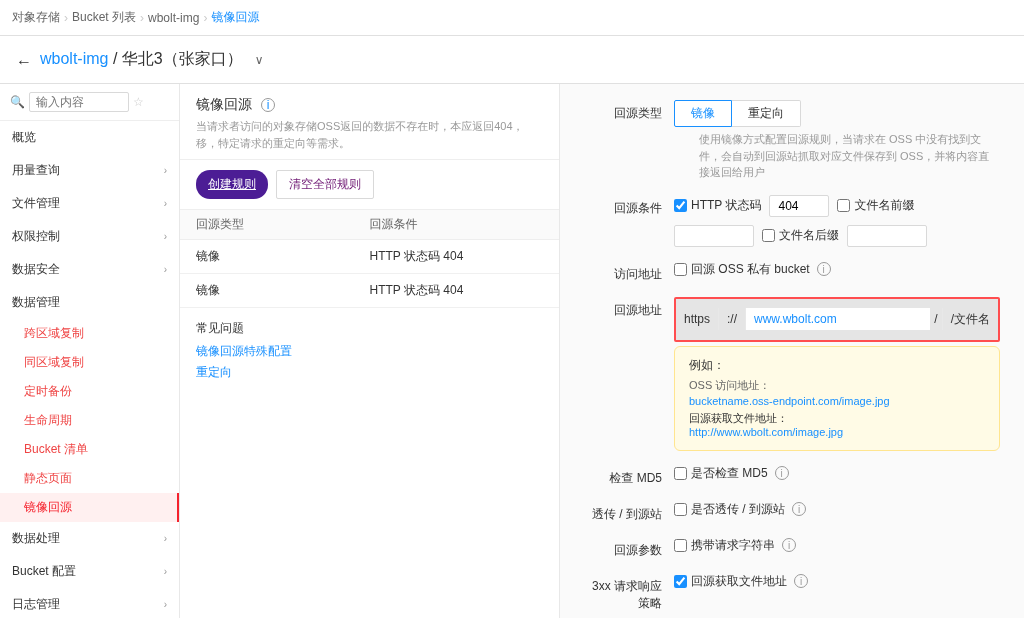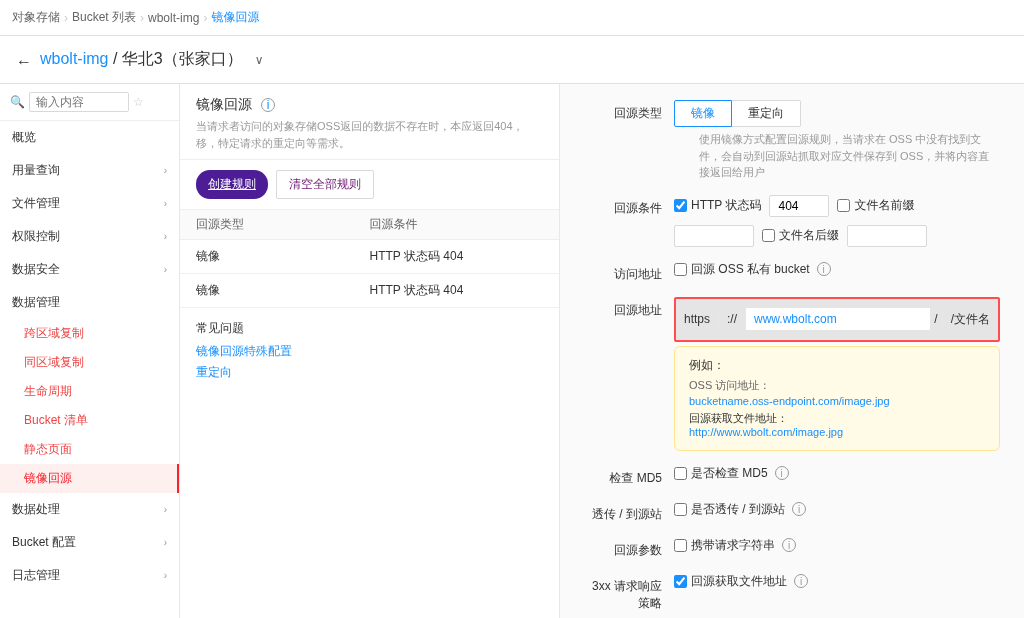--- a/index.html
+++ b/index.html
@@ -155,20 +155,23 @@
         </li>
       <li class="sidebar-item section-header">
           <span>数据管理</span>
         </li>
       <ul class="sidebar-sub">
         <li class="sidebar-sub-item">
             <span>跨区域复制</span>
           </li>
         <li class="sidebar-sub-item">
             <span>同区域复制</span>
+          </li>
+        <li class="sidebar-sub-item">
+            <span>定时备份</span>
           </li>
         <li class="sidebar-sub-item">
             <span>生命周期</span>
           </li>
         <li class="sidebar-sub-item">
             <span>Bucket 清单</span>
           </li>
         <li class="sidebar-sub-item">
             <span>静态页面</span>
           </li>

